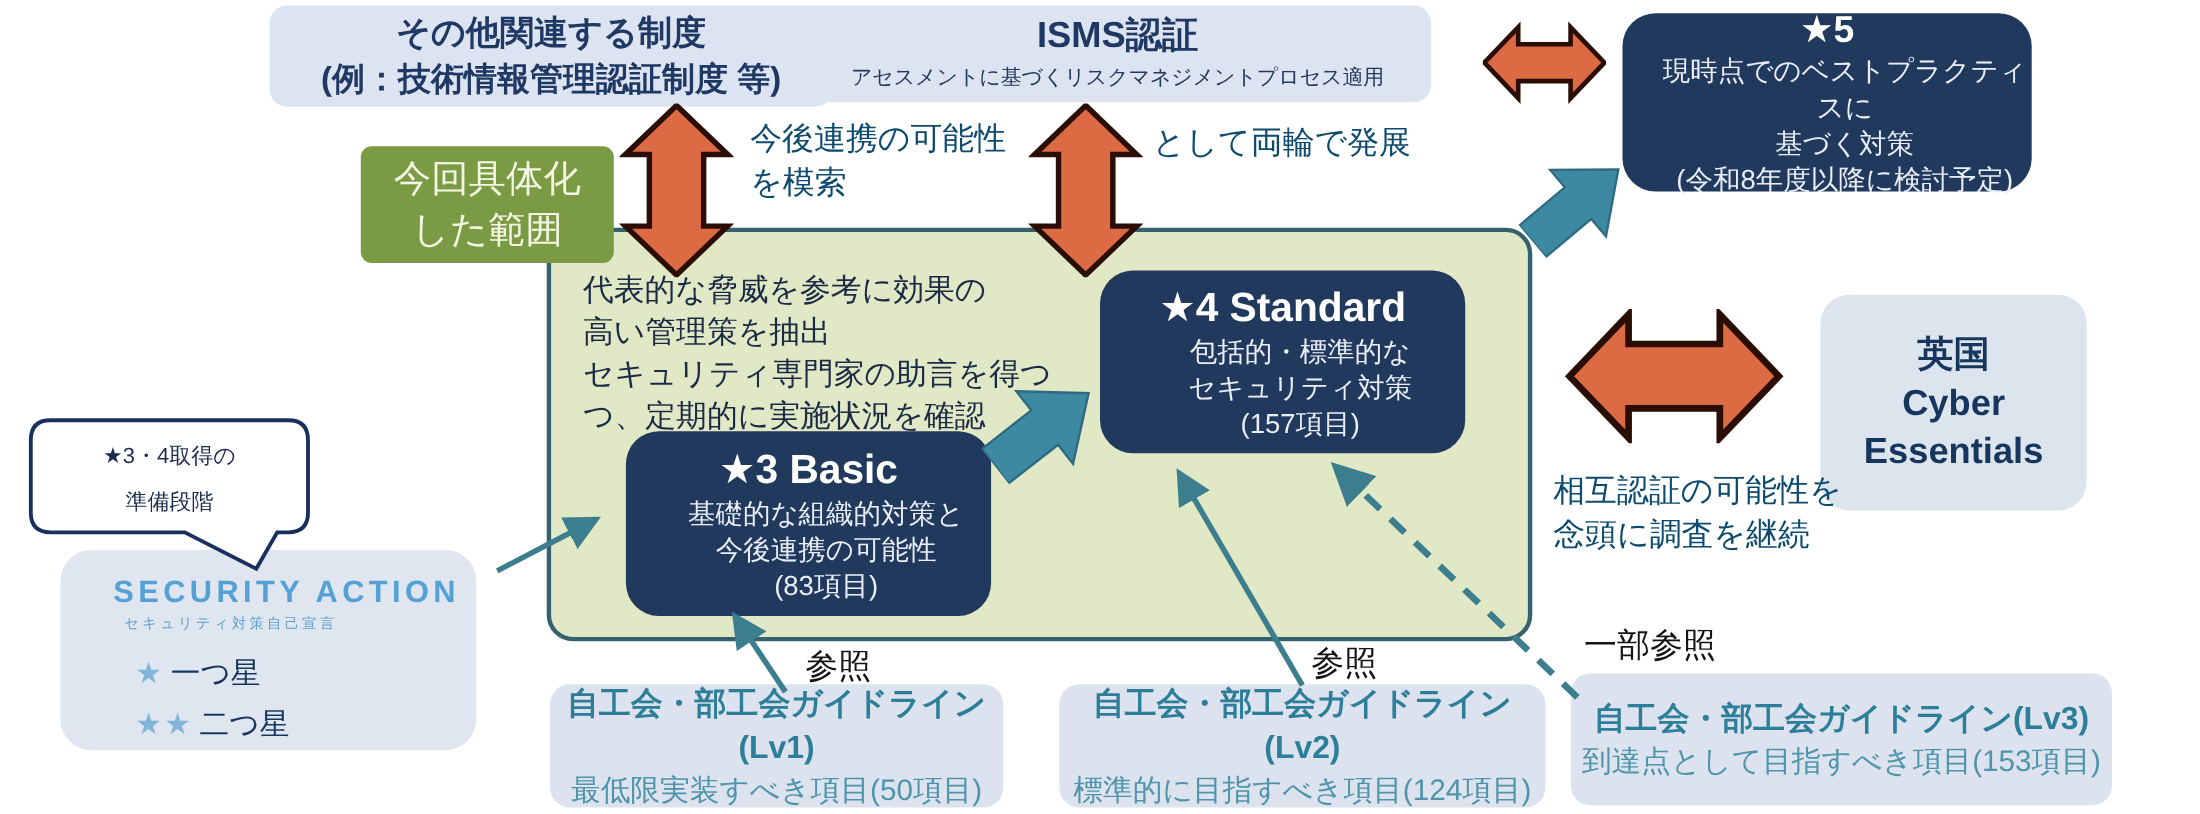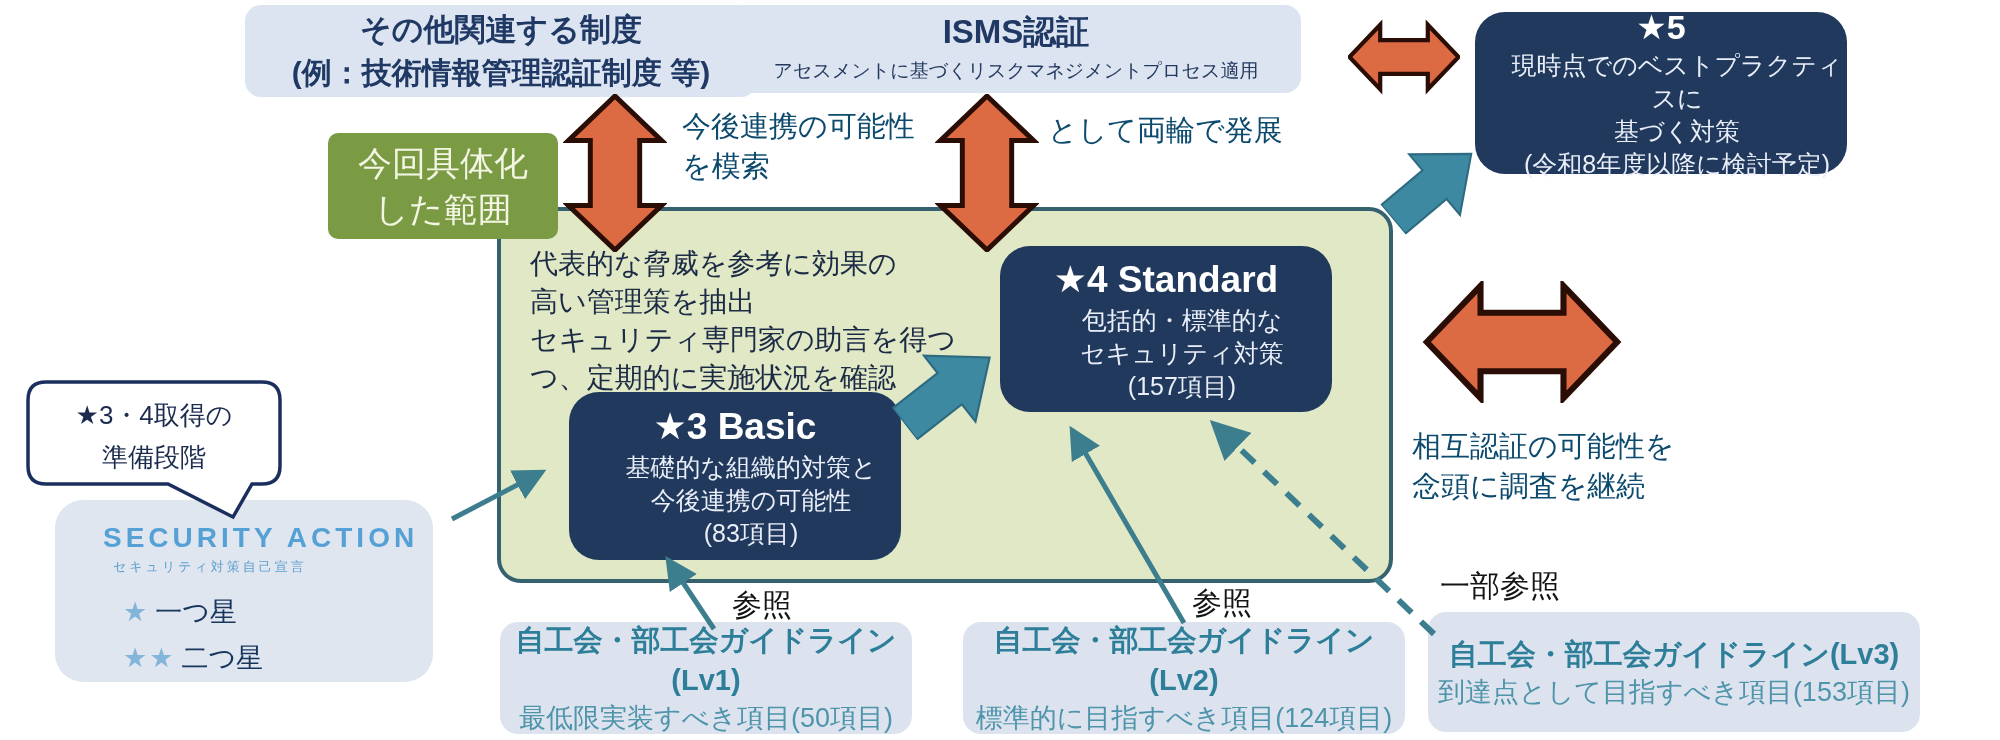--- a/index.html
+++ b/index.html
@@ -32,21 +32,21 @@
   .guide-box{background:#dde3ee;border-radius:18px;}
   .guide-box .gtitle{color:#2d7e99;font-weight:bold;font-size:29px;line-height:40px;}
   .guide-box .gsub{color:#4e94ab;font-size:27px;line-height:36px;}
   
   .sa-box{background:#e0e6ef;border-radius:28px;}
   .sa-logo{color:#55a1d6;font-weight:bold;font-size:28px;letter-spacing:4px;}
   .sa-sub{color:#5b9fd0;font-size:13px;letter-spacing:3px;margin-top:4px;}
   .sa-item{color:#17365d;font-size:27px;line-height:40px;}
   .sa-item .stars{color:#82b5d9;margin-right:6px;letter-spacing:2px;}
   
-  .bubble-text{color:#1c2c4e;font-size:26px;line-height:42px;text-align:center;}
+  .bubble-text{color:#1c2c4e;font-size:20px;line-height:42px;text-align:center;}
   
   .ce-box{background:#dce4ee;border-radius:26px;color:#17365d;}
   .ce-box .ln{font-weight:bold;font-size:33px;line-height:44px;}
   svg{display:block;}
 </style>
 </head>
 <body>
 
 <div id="stage">
 
@@ -133,20 +133,25 @@
       <polygon points="0,22 52,22 52,2 98,40 52,78 52,58 0,58" fill="#3e89a2" stroke="#2e6b80" stroke-width="2"></polygon>
     </svg>
   </div>
 
   <div class="abs" style="left:1381px;top:138px;width:104px;height:96px;transform:rotate(-40deg);">
     <svg width="104" height="96" viewBox="0 0 100 80">
       <polygon points="0,22 52,22 52,2 98,40 52,78 52,58 0,58" fill="#3e89a2" stroke="#2e6b80" stroke-width="2"></polygon>
     </svg>
   </div>
 
+  <div class="abs ce-box center" style="left:1655px;top:268px;width:242px;height:196px;">
+    <div class="ln">英国</div>
+    <div class="ln">Cyber</div>
+    <div class="ln">Essentials</div>
+  </div>
 
   <div class="abs note" style="left:1412px;top:426px;width:310px;">
     <div>相互認証の可能性を</div>
     <div>念頭に調査を継続</div>
   </div>
 
   <div class="abs sa-box" style="left:55px;top:500px;width:378px;height:182px;">
     <div class="sa-logo" style="margin:22px 0 0 48px;">SECURITY ACTION</div>
     <div class="sa-sub" style="margin-left:58px;">セキュリティ対策自己宣言</div>
     <div class="sa-item" style="margin:16px 0 0 68px;">

